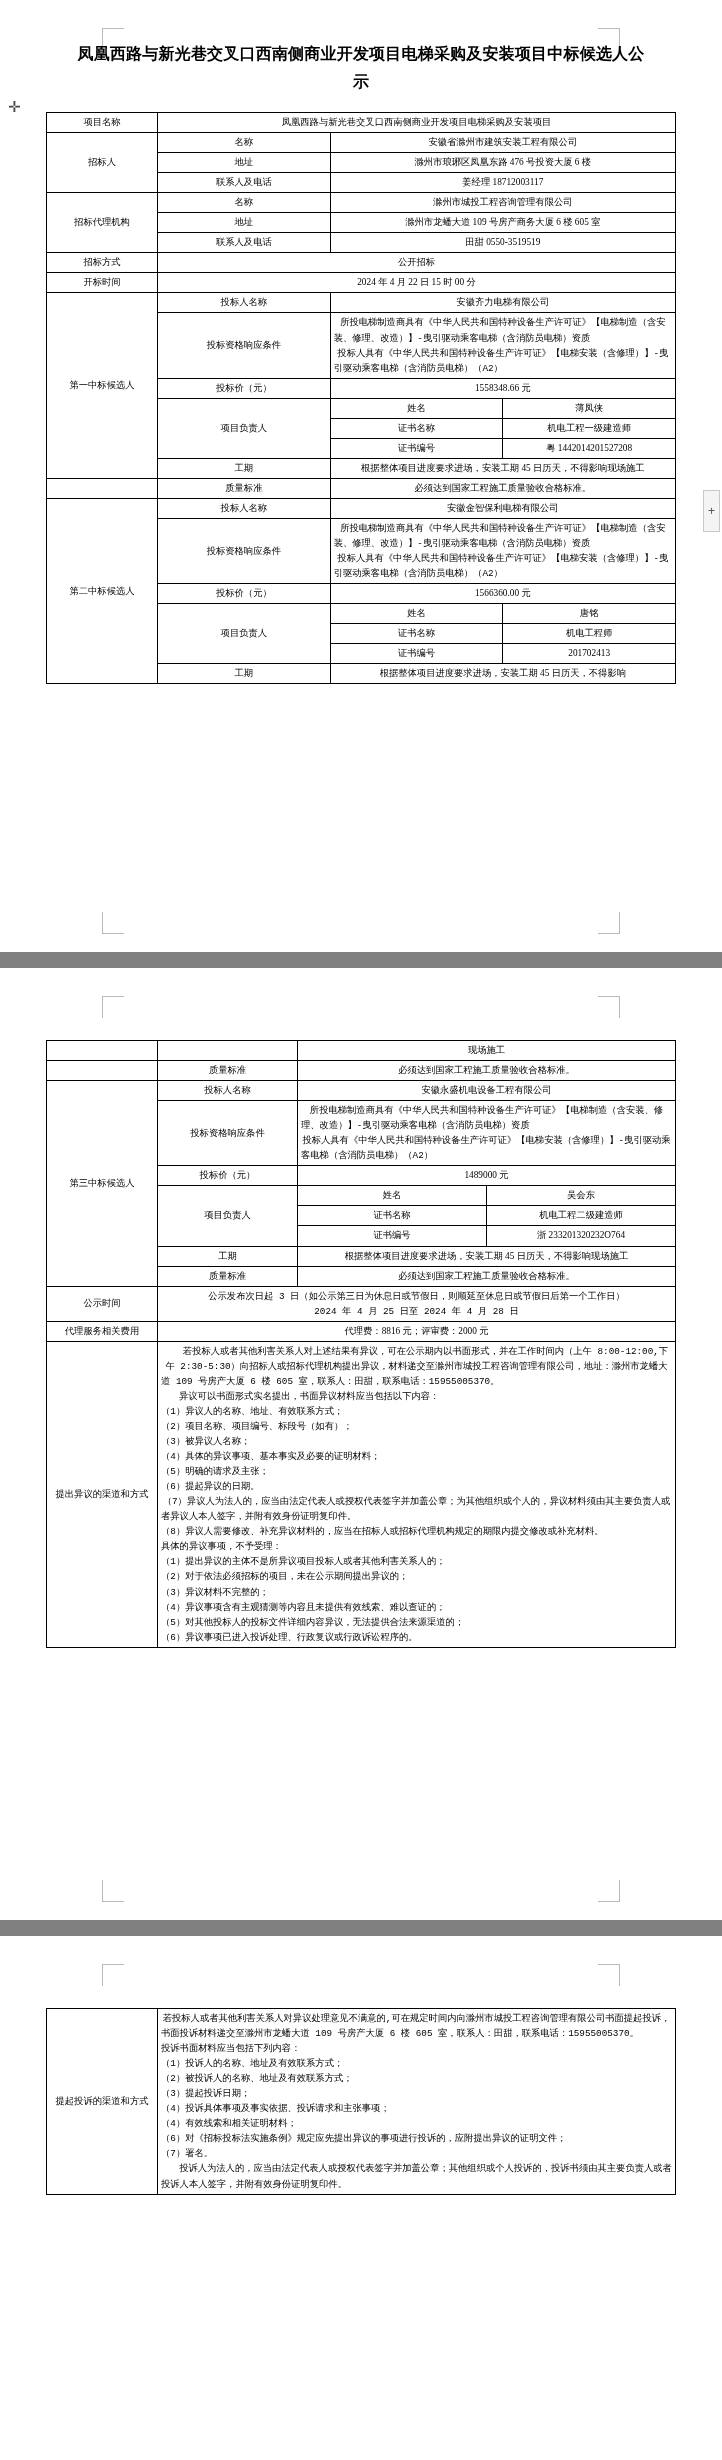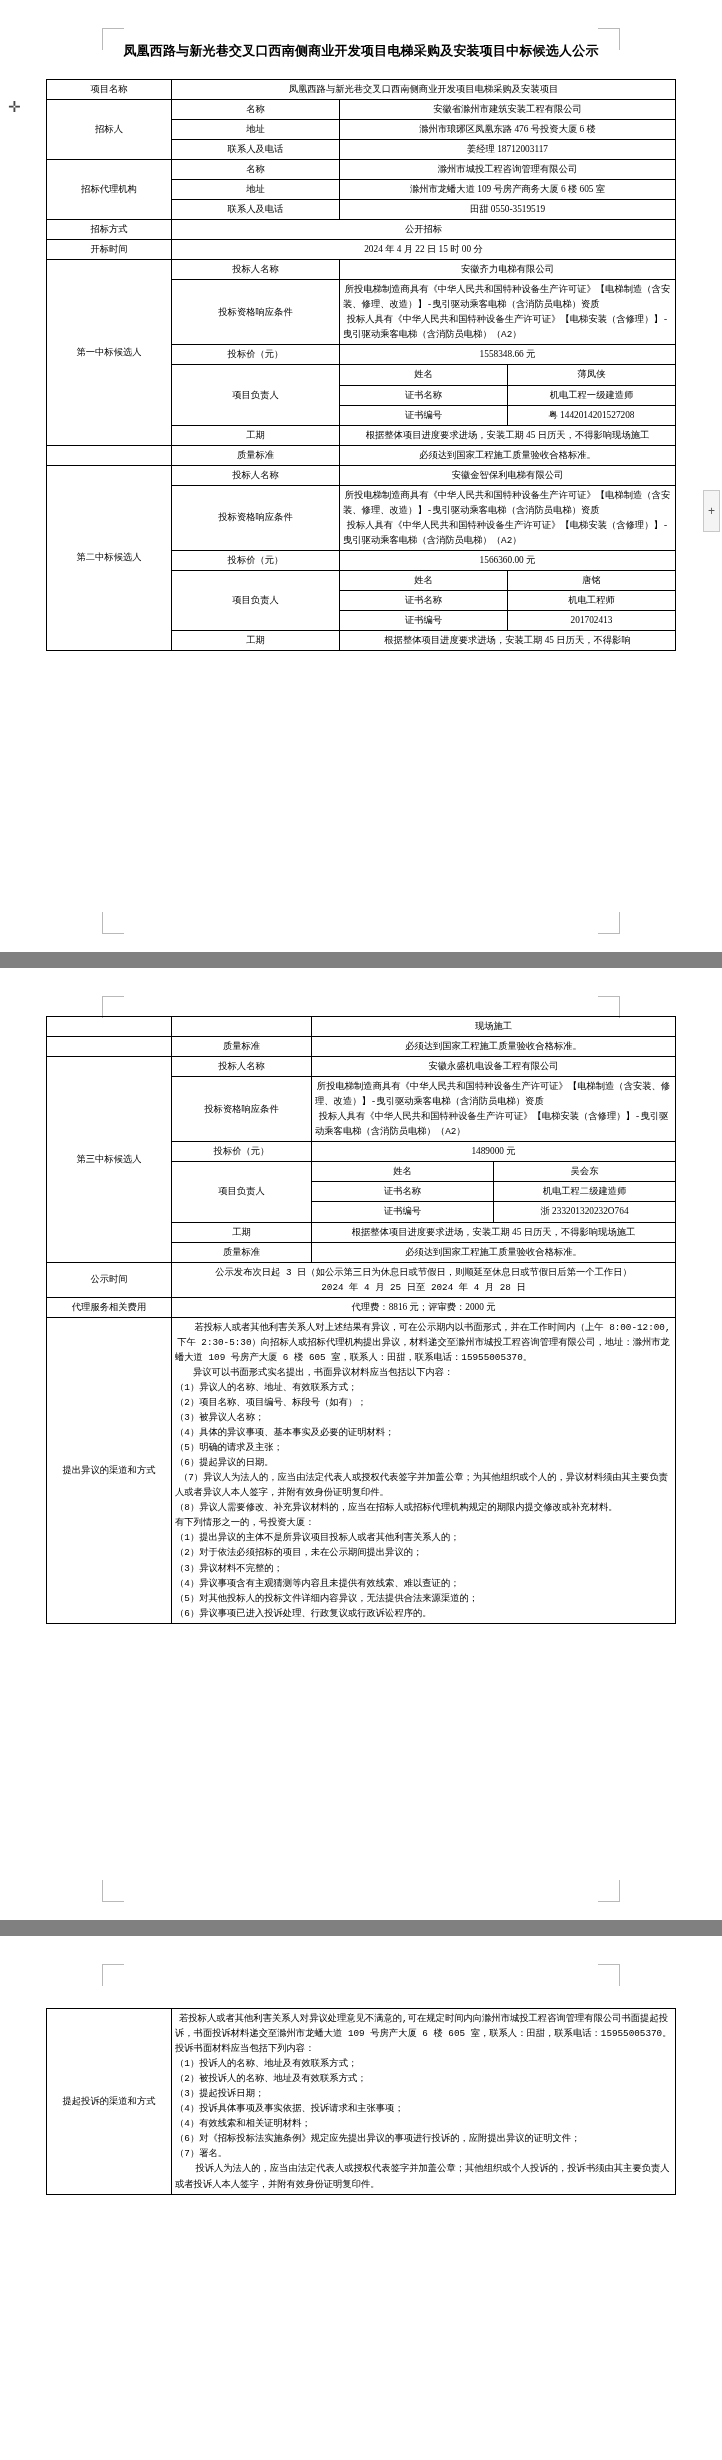--- a/index.html
+++ b/index.html
@@ -21,21 +21,21 @@
   
   .cmark { position: absolute; width: 22px; height: 22px; }
   .cmark.tl { border-left: 1px solid #b9b9b9; border-top: 1px solid #b9b9b9; }
   .cmark.tr { border-right: 1px solid #b9b9b9; border-top: 1px solid #b9b9b9; }
   .cmark.bl { border-left: 1px solid #b9b9b9; border-bottom: 1px solid #b9b9b9; }
   .cmark.br { border-right: 1px solid #b9b9b9; border-bottom: 1px solid #b9b9b9; }
 
   .content { padding: 0 46px; position: relative; }
 
   h1.doc-title {
-    font-size: 13px;
+    font-size: 16px;
     font-weight: bold;
     text-align: center;
     line-height: 1.75;
     margin: 40px 24px 16px 24px;
     letter-spacing: 0.2px;
   }
 
   table.t {
     width: 630px;
     border-collapse: collapse;
@@ -44,21 +44,21 @@
   }
   table.t td {
     border: 1px solid #000000;
     font-size: 9.3px;
     line-height: 1.62;
     padding: 2px 3px;
     vertical-align: middle;
     text-align: center;
     word-break: break-all;
   }
-  td.lbl { width: 125px; }
+  td.lbl { width: 111px; }
   td.sub { width: 140px; }
   td.val { text-align: center; }
   td.left { text-align: left; padding-left: 5px; padding-right: 5px; font-family: Liberation Serif, serif; }
   td.namecol { width: 170px; }
   td.justify { text-align: justify; text-align-last: left; }
   .para { margin: 0; font-family: Liberation Mono, monospace; }
   .indent { text-indent: 18px; }
 
   
   .navwidget {
@@ -221,21 +221,21 @@
 </div>
 
 <div class="page-gap"></div>
 
 <div class="page" style="height:952px;">
   <div class="cmark tl" style="left:102px; top:28px;"></div>
   <div class="cmark tr" style="right:102px; top:28px;"></div>
   <div class="cmark bl" style="left:102px; bottom:18px;"></div>
   <div class="cmark br" style="right:102px; bottom:18px;"></div>
 
-  <div class="content" style="padding-top:48px;">
+  <div class="content" style="padding-top:72px;">
     <table class="t">
 
       <tbody>
           <tr>
         <td class="lbl"></td>
         <td class="sub"></td>
         <td colspan="2" class="left">现场施工</td>
       </tr>
       <tr>
         <td class="lbl"></td>
@@ -300,21 +300,21 @@
           <div class="para indent">若投标人或者其他利害关系人对上述结果有异议，可在公示期内以书面形式，并在工作时间内（上午 8:00-12:00,下午 2:30-5:30）向招标人或招标代理机构提出异议，材料递交至滁州市城投工程咨询管理有限公司，地址：滁州市龙蟠大道 109 号房产大厦 6 楼 605 室，联系人：田甜，联系电话：15955005370。</div>
           <div class="para indent">异议可以书面形式实名提出，书面异议材料应当包括以下内容：</div>
           <div class="para">（1）异议人的名称、地址、有效联系方式；</div>
           <div class="para">（2）项目名称、项目编号、标段号（如有）；</div>
           <div class="para">（3）被异议人名称；</div>
           <div class="para">（4）具体的异议事项、基本事实及必要的证明材料；</div>
           <div class="para">（5）明确的请求及主张；</div>
           <div class="para">（6）提起异议的日期。</div>
           <div class="para">（7）异议人为法人的，应当由法定代表人或授权代表签字并加盖公章；为其他组织或个人的，异议材料须由其主要负责人或者异议人本人签字，并附有效身份证明复印件。</div>
           <div class="para">（8）异议人需要修改、补充异议材料的，应当在招标人或招标代理机构规定的期限内提交修改或补充材料。</div>
-          <div class="para">有下列情形之一的，号投资大厦：</div>
+          <div class="para">具体的异议事项，不予受理：</div>
           <div class="para">（1）提出异议的主体不是所异议项目投标人或者其他利害关系人的；</div>
           <div class="para">（2）对于依法必须招标的项目，未在公示期间提出异议的；</div>
           <div class="para">（3）异议材料不完整的；</div>
           <div class="para">（4）异议事项含有主观猜测等内容且未提供有效线索、难以查证的；</div>
           <div class="para">（5）对其他投标人的投标文件详细内容异议，无法提供合法来源渠道的；</div>
           <div class="para">（6）异议事项已进入投诉处理、行政复议或行政诉讼程序的。</div>
         </td>
       </tr>
     </tbody>
       </table>

